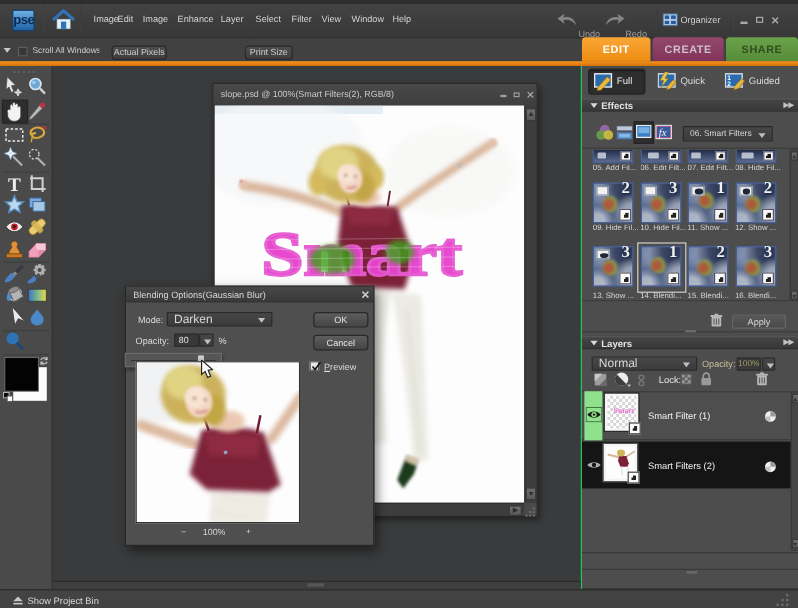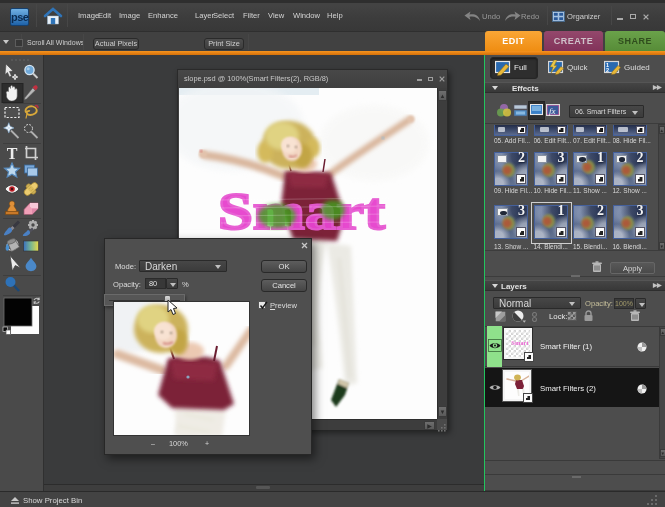--- a/index.html
+++ b/index.html
@@ -10,21 +10,21 @@
 
 
 #menubar { left:0; top:0; width:665px; height:31px;
   background:linear-gradient(#2e2e2e 0 3px,#434343 3px 5px,#3c3c3c 60%,#383838); }
 #pselogo { left:10px; top:8px; width:19px; height:18px; border-radius:2px;
   background:linear-gradient(#70b0e4,#1e62a8); border:1px solid #16406e;
   color:#0a2a50; font-weight:bold; font-size:11px; text-align:center; line-height:16px; letter-spacing:-0.5px; }
 .vsep { width:1px; background:#2d2d2d; border-right:1px solid #474747; }
 .menuitem { top:11px; color:#d4d4d4; font-size:7.6px; }
 .tbtext { color:#cfcfcf; font-size:7.6px; }
-.graytext { color:#9b9b9b; font-size:7.6px; }
+.graytext { color:#9b9b9b; font-size:7.6px;margin-top:12px; }
 
 
 #bar2 { left:0; top:31px; width:665px; height:20px; background:#414141;
   border-top:1px solid #2f2f2f; }
 .tbbtn { position:absolute; top:5.5px; height:12px; border:1px solid #2a2a2a; border-radius:3px;
   background:linear-gradient(#4e4e4e,#3d3d3d); color:#cfcfcf; font-size:7.4px;
   text-align:center; line-height:10px; }
 #orange { left:0; top:51px; width:665px; height:4px; background:linear-gradient(#f7941e,#d4700a); }
 
 
@@ -123,21 +123,21 @@
     <svg class="abs" style="left:43px;top:7px;" width="20" height="19" viewBox="0 0 20 19">
       <path d="M2 9 L10 2 L18 9" fill="none" stroke="#2f74b8" stroke-width="2.6" stroke-linecap="round"></path>
       <rect x="4.5" y="9" width="11" height="8" fill="#e8f0f8" stroke="#9cb8d0" stroke-width="0.5"></rect>
       <rect x="7.8" y="11" width="4.4" height="6" fill="#2f74b8"></rect>
     </svg>
     <div class="abs vsep" style="left:67px;top:4px;height:23px;"></div>
     <span class="abs menuitem" style="left:78px;">Image</span>
     <span class="abs menuitem" style="left:98px;">Edit</span>
     <span class="abs menuitem" style="left:119px;">Image</span>
     <span class="abs menuitem" style="left:148px;">Enhance</span>
-    <span class="abs menuitem" style="left:184px;margin-left:11px;">Layer</span>
+    <span class="abs menuitem" style="left:184px;">Layer</span>
     <span class="abs menuitem" style="left:213px;">Select</span>
     <span class="abs menuitem" style="left:243px;">Filter</span>
     <span class="abs menuitem" style="left:268px;">View</span>
     <span class="abs menuitem" style="left:293px;">Window</span>
     <span class="abs menuitem" style="left:327px;">Help</span>
 
     <svg class="abs" style="left:464px;top:11px;" width="17" height="11" viewBox="0 0 17 11">
       <path d="M16 10 C15 4 10 2.5 5.5 3.5 L6.5 0.5 L0.5 4.5 L6.5 9 L5.5 5.8 C10 4.8 13.5 6.5 16 10 Z" fill="#848484"></path>
     </svg>
     <span class="abs graytext" style="left:482px;top:12px;">Undo</span>
@@ -456,20 +456,21 @@
               <rect x="7" y="8" width="1.6" height="1.6"></rect>
           <rect x="4" y="5" width="1.6" height="1.6"></rect>
               <rect x="4" y="8" width="1.6" height="1.6"></rect>
           <rect x="1" y="8" width="1.6" height="1.6"></rect>
             </g>
           </svg>
       </div>
     </div>
 
     <div id="dialog" class="abs">
+      <div id="dlgtitle" class="abs"><span style="margin-left:6px;">Blending Options(Gaussian Blur)</span></div>
       <svg class="abs" style="left:196px;top:3px;" width="7" height="7" viewBox="0 0 7 7">
         <path d="M1 1 L6 6 M6 1 L1 6" stroke="#c8c8c8" stroke-width="1.3"></path>
       </svg>
       <span class="dlglabel" style="left:10px;top:23px;">Mode:</span>
       <div class="dd" style="left:34px;top:21px;width:88px;height:12px;line-height:11px;">
         <span style="margin-left:5px;">Darken</span>
         <div class="ddarrow" style="right:5px;top:4px;"></div>
       </div>
       <div class="dlgbtn" style="left:156px;top:21px;">OK</div>
       <span class="dlglabel" style="left:8px;top:41px;">Opacity:</span>
@@ -568,21 +569,21 @@
     <svg class="abs" style="left:119px;top:5px;" width="18" height="16" viewBox="0 0 18 16">
       <rect x="0.5" y="1.5" width="14" height="11" fill="#2a6ab0" stroke="#d8d8d8" stroke-width="1.2"></rect>
       <text x="2" y="6.5" font-size="5.5" fill="#fff" font-weight="bold">1</text>
       <text x="2" y="12" font-size="5.5" fill="#fff" font-weight="bold">2</text>
       <path d="M8,12 L14,5.5 L16.5,7.5 L11,14 L7.5,14.6 Z" fill="#e8b83a" stroke="#8a6a1a" stroke-width="0.5"></path>
     </svg>
     <span class="abs" style="left:139px;top:8px;color:#dcdcdc;font-size:8px;">Guided</span>
 
     <div class="phdr" style="top:27px;">
       <span class="abs" style="left:7px;top:3px;width:0;height:0;border-left:3.5px solid transparent;border-right:3.5px solid transparent;border-top:4.5px solid #d8d8d8;"></span>
-      <span class="abs" style="left:16px;top:1px;margin-left:11px;">Effects</span>
+      <span class="abs" style="left:16px;top:1px;">Effects</span>
       <span class="abs" style="left:168px;top:0px;color:#c2c2c2;font-size:6px;letter-spacing:-0.5px;">▶▶</span>
     </div>
 
     <svg class="abs" style="left:11px;top:48px;" width="16" height="15" viewBox="0 0 16 15">
       <circle cx="8" cy="5" r="4" fill="#9a6ab0" opacity="0.9"></circle>
       <circle cx="5" cy="9.5" r="4" fill="#6aa050" opacity="0.9"></circle>
       <circle cx="11" cy="9.5" r="4" fill="#d0c040" opacity="0.9"></circle>
     </svg>
     <svg class="abs" style="left:28px;top:48px;" width="15" height="15" viewBox="0 0 15 15">
       <rect x="1" y="2" width="13" height="4" fill="#b8c8d8" stroke="#556" stroke-width="0.6"></rect>

